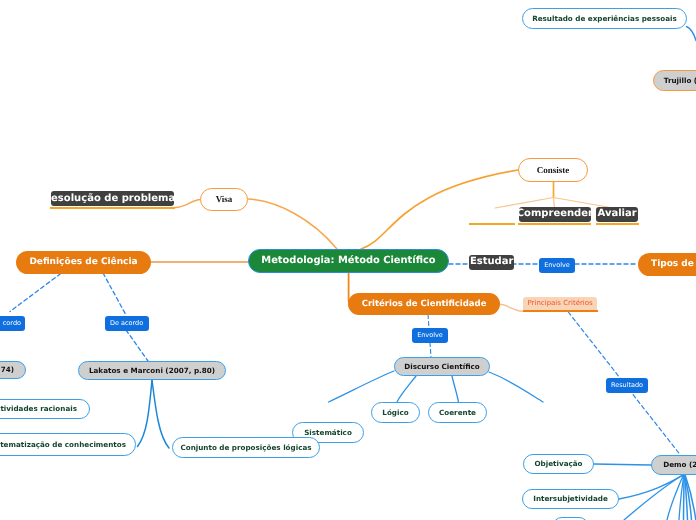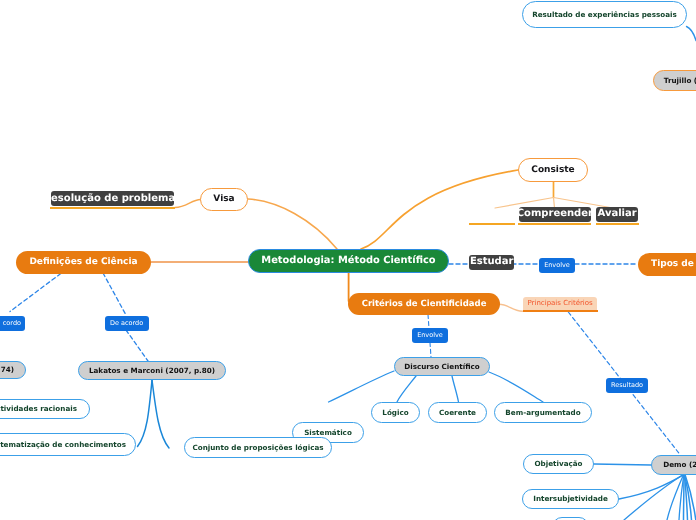--- a/index.html
+++ b/index.html
@@ -9,21 +9,21 @@
   #canvas{position:relative;width:696px;height:520px;background:#fff;overflow:hidden;}
   svg.edges{position:absolute;left:0;top:0;width:696px;height:520px;pointer-events:none;}
   .node{position:absolute;box-sizing:border-box;display:flex;align-items:center;
         justify-content:center;white-space:nowrap;font-weight:bold;line-height:1;}
 
   
   .n-root{background:#1A8838;border:1.6px solid #2A8BE0;color:#ffffff;border-radius:999px;
           font-size:9.9px;}
   .n-main{background:#E87B10;color:#ffffff;border-radius:999px;font-size:9px;}
   .n-white-o{background:#fff;border:1.6px solid #F79A3C;color:#16161a;border-radius:999px;
-             font-size:9px;}
+             font-size:9px;font-family:Liberation Serif, serif;}
   .n-white-b{background:#fff;border:1.3px solid #3CA0E8;color:#14452C;border-radius:999px;
              font-size:7.2px;}
   .n-dark{background:#404040;color:#ffffff;border-radius:3px;font-size:10px;}
   .ul-orange{position:absolute;background:#F5A623;height:2px;}
   .n-grey-b{background:#CFCFCF;border:1.3px solid #3CA0E8;color:#111;border-radius:999px;
             font-size:7.2px;}
   .n-grey-o{background:#CFCFCF;border:1.5px solid #F79A3C;color:#111;border-radius:999px;
             font-size:7.2px;}
   .chip-blue{background:#0F6FDE;color:#fff;border-radius:3px;font-size:6.5px;font-weight:normal;}
   .chip-peach{background:#F9D5B7;color:#F2552C;border-radius:3px 3px 0 0;font-size:7px;font-weight:normal;}
@@ -97,44 +97,43 @@
 
   <div class="node n-white-o" style="left:518px;top:158px;width:70px;height:24px;">Consiste</div>
 
   <div class="ul-orange" style="left:468.8px;top:222.6px;width:46px;"></div>
   <div class="node n-dark" style="left:469.3px;top:207.1px;width:44.8px;height:14.8px;margin-top:48px;">Estudar</div>
   <div class="ul-orange" style="left:518.4px;top:222.6px;width:72.8px;"></div>
   <div class="node n-dark" style="left:519px;top:207.1px;width:71.7px;height:14.8px;">Compreender</div>
   <div class="ul-orange" style="left:595.6px;top:222.6px;width:43.2px;"></div>
   <div class="node n-dark" style="left:596.2px;top:207.1px;width:41.9px;height:14.8px;">Avaliar</div>
 
-  <div class="node n-white-b" style="left:522px;top:1px;width:165px;height:27px;">Resultado de experiências pessoais</div>
+  <div class="node n-white-b" style="left:522px;top:8px;width:165px;height:21px;">Resultado de experiências pessoais</div>
 
   <div class="node n-grey-o" style="left:652.8px;top:70.4px;width:70px;height:20.3px;justify-content:flex-start;padding-left:10px;">Trujillo (</div>
 
   <div class="node n-main" style="left:348.3px;top:293px;width:151.5px;height:21.5px;font-size:8.5px;">Critérios de Cientificidade</div>
 
   <div class="node n-main" style="left:637.5px;top:253px;width:84px;height:22.5px;justify-content:flex-start;padding-left:13.5px;">Tipos de C</div>
 
   <div class="node n-grey-b" style="left:394px;top:357px;width:96px;height:19px;">Discurso Científico</div>
 
   <div class="node n-white-b" style="left:292px;top:402px;width:72px;height:21px;margin-top:20px;">Sistemático</div>
   <div class="node n-white-b" style="left:371px;top:402px;width:49px;height:21px;">Lógico</div>
   <div class="node n-white-b" style="left:428px;top:402px;width:59px;height:21px;">Coerente</div>
-  <div class="node n-white-b" style="left:494px;top:402px;width:98px;height:21px;">Bem-argumentado</div>
 
   <div class="node n-grey-b" style="left:78px;top:361px;width:148px;height:19px;">Lakatos e Marconi (2007, p.80)</div>
 
   <div class="node n-grey-b" style="left:-44px;top:361px;width:70px;height:18px;justify-content:flex-end;padding-right:11px;">74)</div>
 
   <div class="node n-white-b" style="left:-32px;top:399px;width:122px;height:20px;justify-content:flex-end;padding-right:12px;">Atividades racionais</div>
 
   <div class="node n-white-b" style="left:-63px;top:433px;width:199px;height:23px;justify-content:flex-end;padding-right:9px;">stematização de conhecimentos</div>
 
-  <div class="node n-white-b" style="left:172px;top:437px;width:148px;height:21px;margin-left:12px;">Conjunto de proposições lógicas</div>
+  <div class="node n-white-b" style="left:172px;top:437px;width:148px;height:21px;">Conjunto de proposições lógicas</div>
 
   <div class="node n-grey-b" style="left:651.2px;top:454.8px;width:80px;height:20px;justify-content:flex-start;padding-left:11px;">Demo (2</div>
 
   <div class="node n-white-b" style="left:523px;top:454px;width:71px;height:20px;">Objetivação</div>
   <div class="node n-white-b" style="left:522px;top:489px;width:97px;height:20px;">Intersubjetividade</div>
   <div class="node n-white-b" style="left:552px;top:517px;width:37px;height:20px;"></div>
 
   <div class="node chip-blue" style="left:-20px;top:316px;width:45px;height:15px;justify-content:flex-end;padding-right:4px;">cordo</div>
   <div class="node chip-blue" style="left:104.6px;top:316px;width:44px;height:15px;">De acordo</div>
   <div class="node chip-blue" style="left:539px;top:258px;width:36px;height:15px;">Envolve</div>

